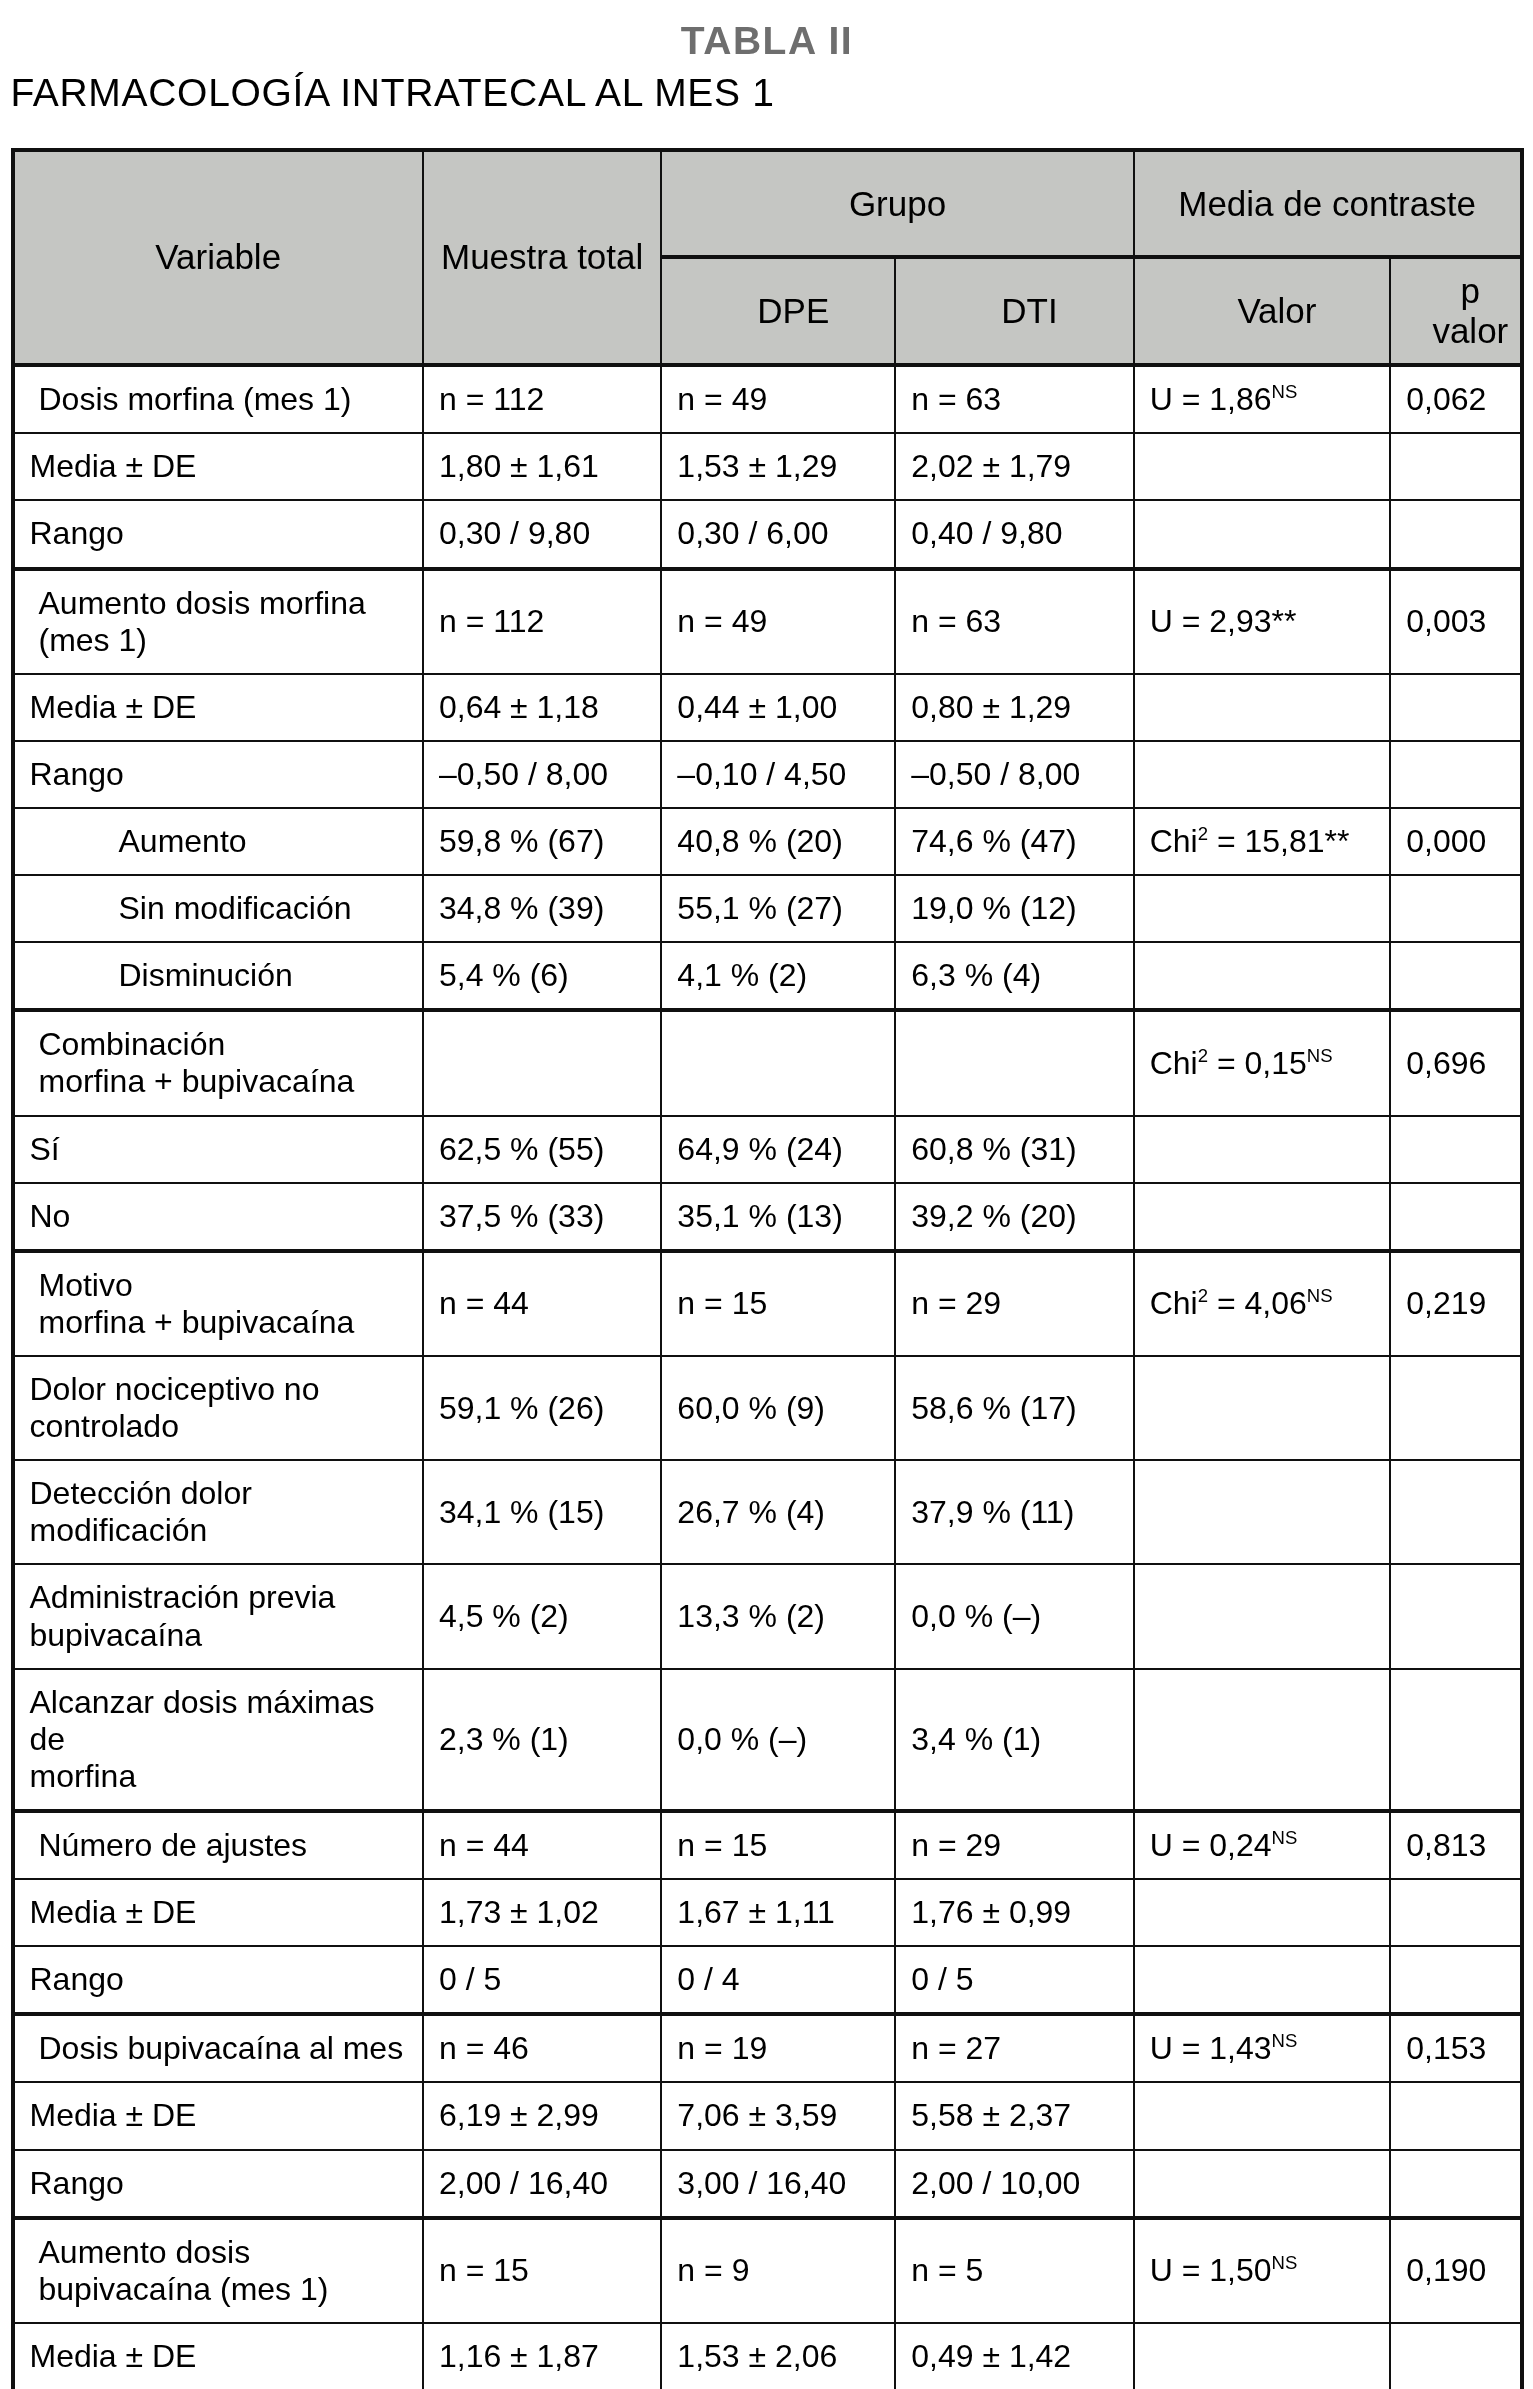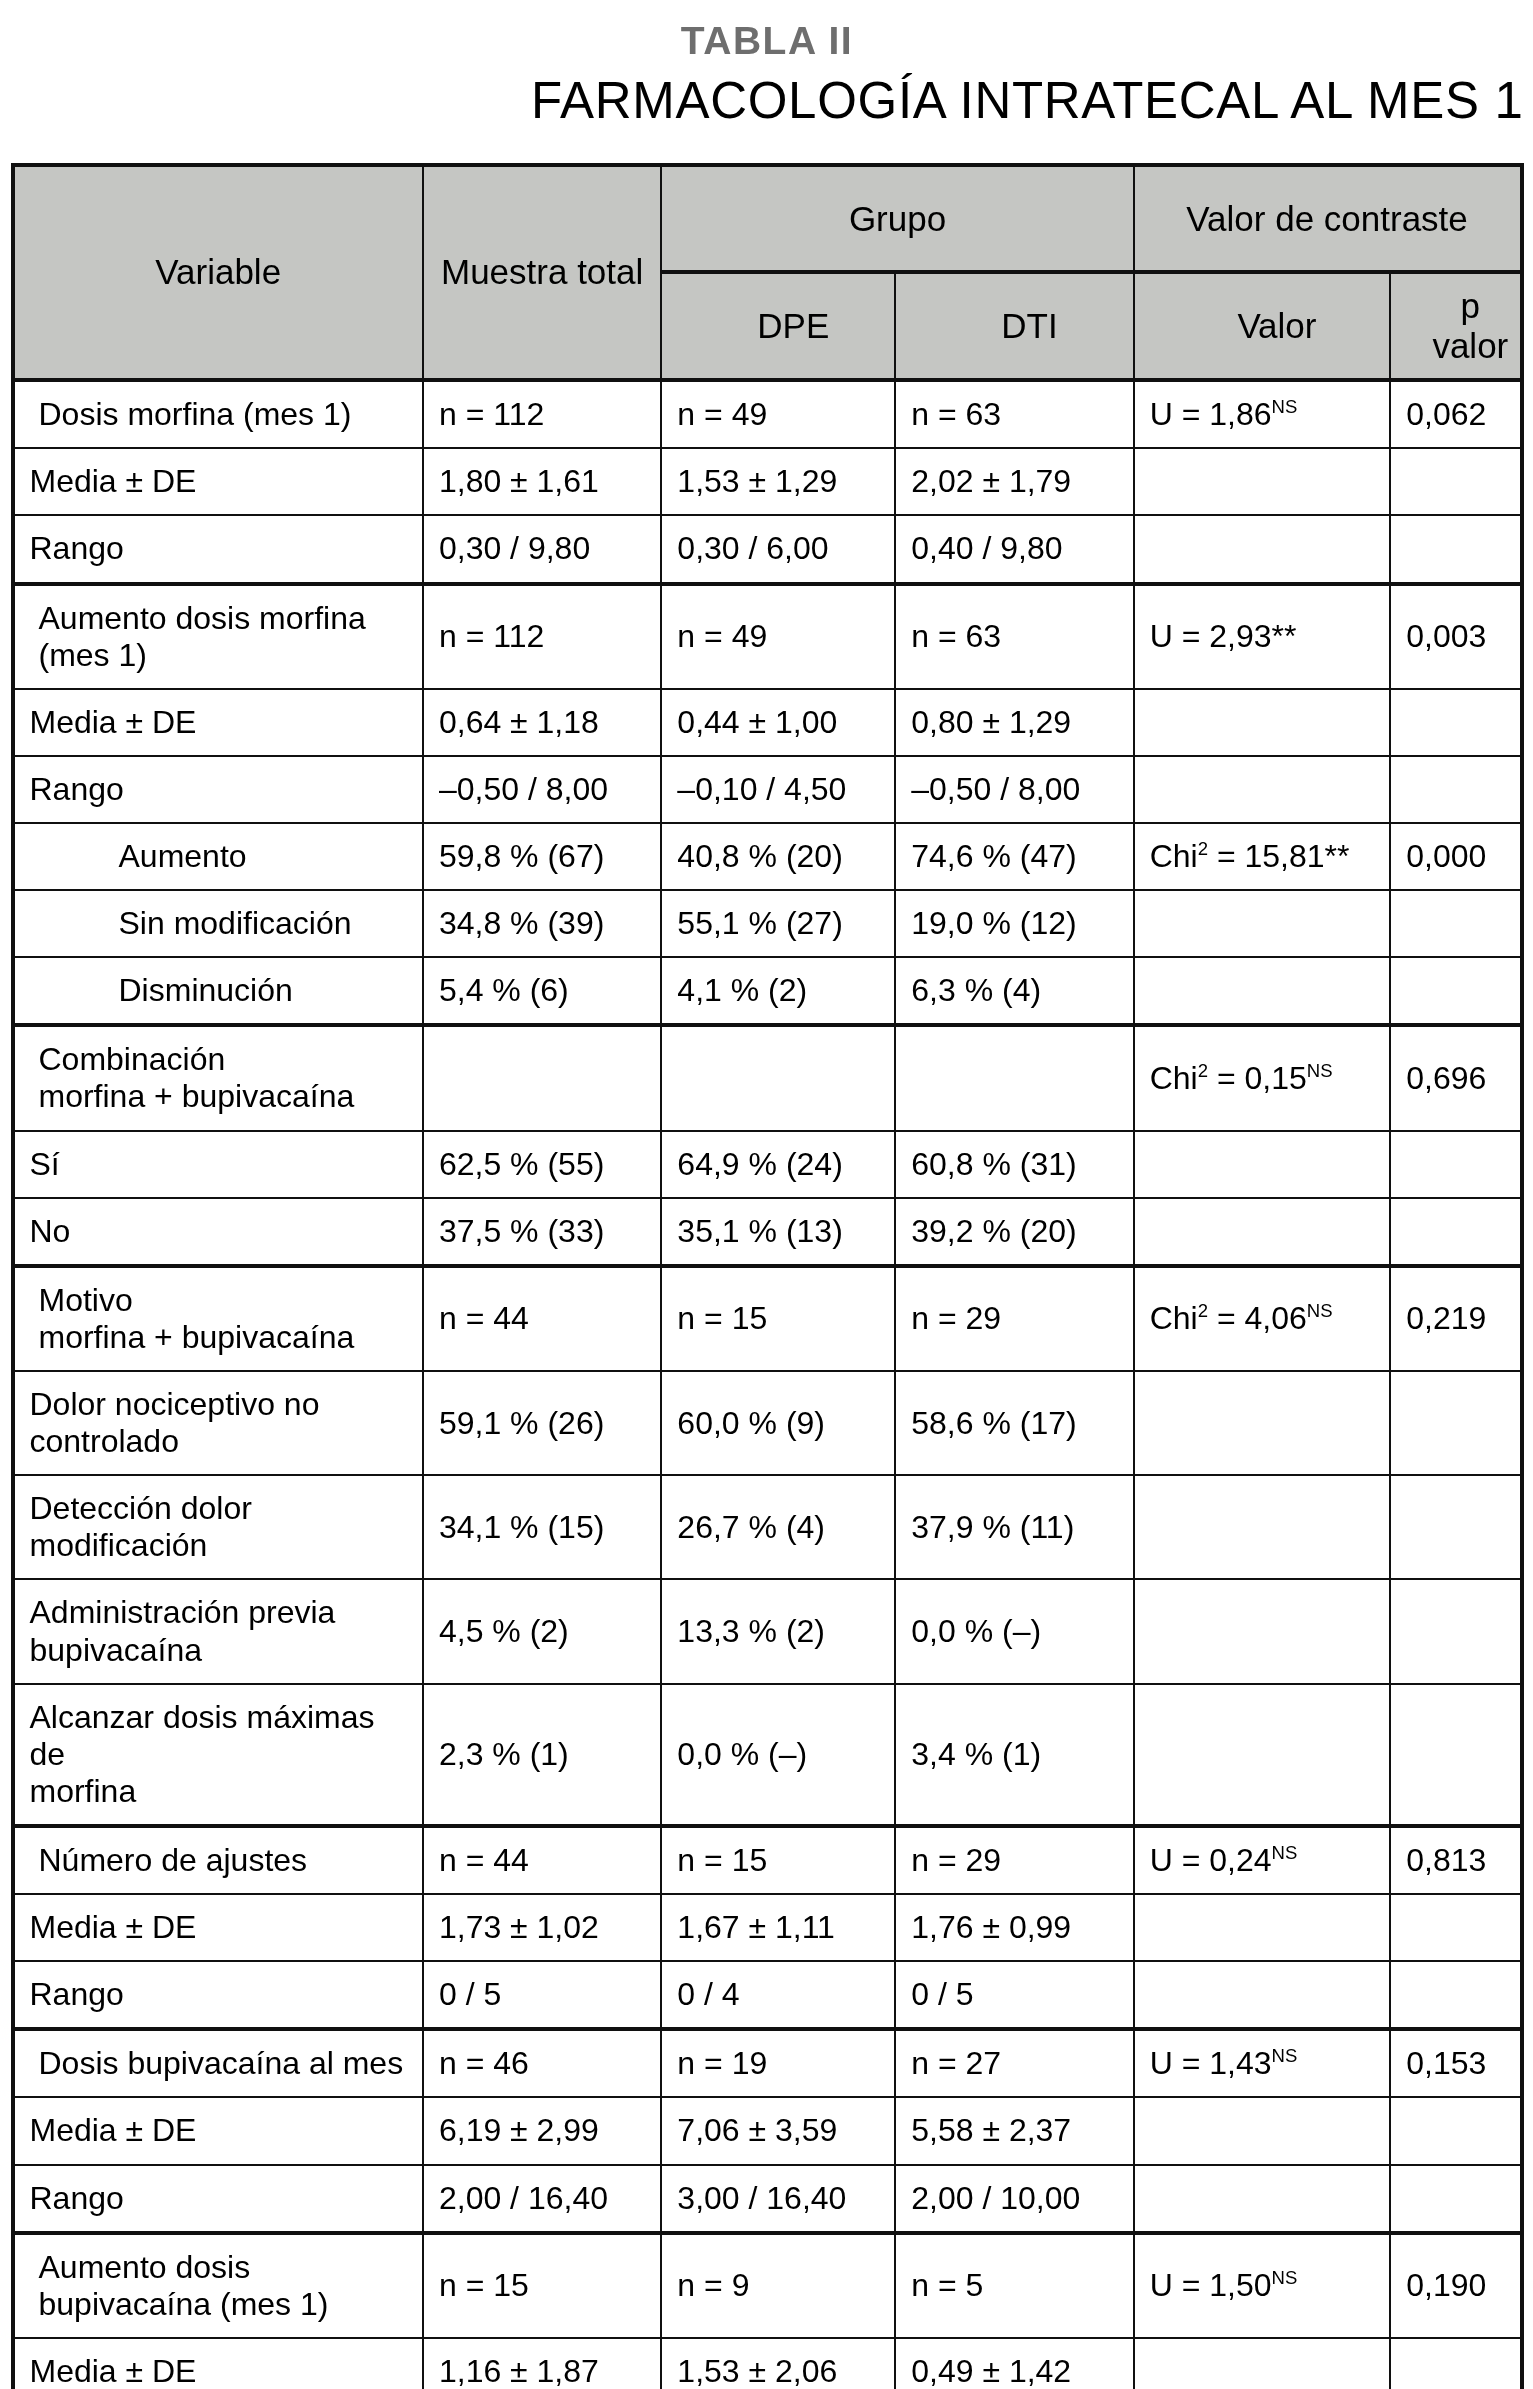--- a/index.html
+++ b/index.html
@@ -16,22 +16,22 @@
   }
   .page{padding:19.3px 10.4px 7.4px 10.4px;}
   .title{
     text-align:center;
     font-weight:bold;
     font-size:39px;
     letter-spacing:1.5px;
     color:var(--title-gray);
   }
   .subtitle{
-    text-align:right;
-    font-size:51px;
+    text-align:left;
+    font-size:39px;
     letter-spacing:0.7px;
     margin-top:7.4px;
     color:#000;
   }
   table.data{
     border-collapse:collapse;
     table-layout:fixed;
     width:1513px;
     margin:33px auto 0 auto;
     border:4.5px solid var(--border);
@@ -85,21 +85,21 @@
         <col class="c3">
         <col class="c4">
         <col class="c5">
         <col class="c6">
     </colgroup>
     <thead>
       <tr class="hdr-top">
         <th rowspan="2">Variable</th>
         <th rowspan="2">Muestra total</th>
         <th colspan="2" class="spanhdr">Grupo</th>
-        <th colspan="2" class="spanhdr">Valor de contraste</th>
+        <th colspan="2" class="spanhdr">Media de contraste</th>
       </tr>
       <tr class="hdr-sub">
         <th>DPE</th>
         <th>DTI</th>
         <th>Valor</th>
         <th>p valor</th>
       </tr>
     </thead>
     <tbody>
         <tr class="group">

